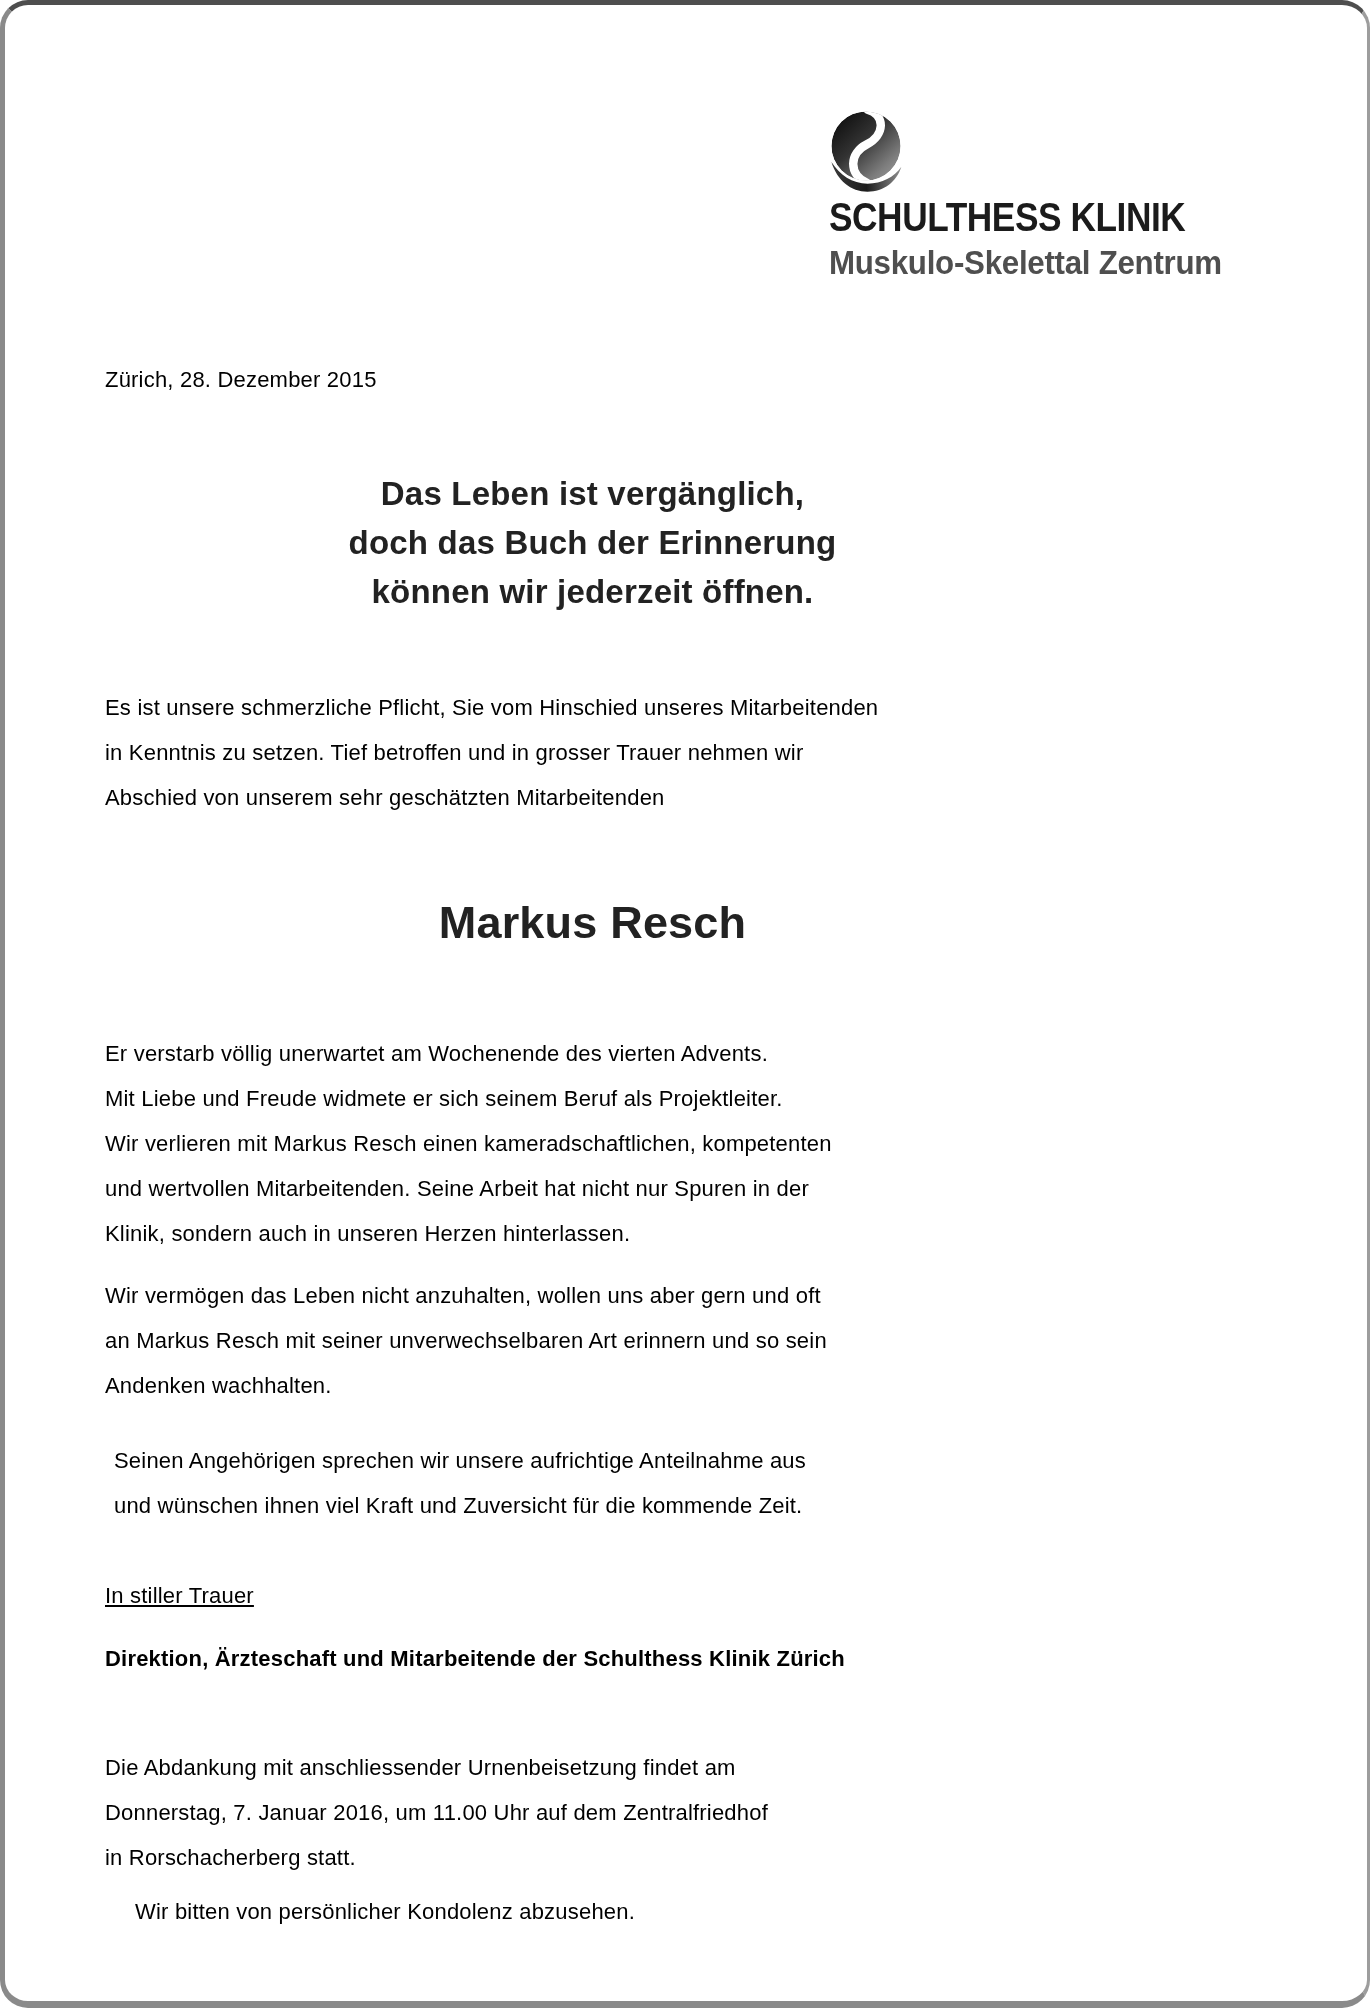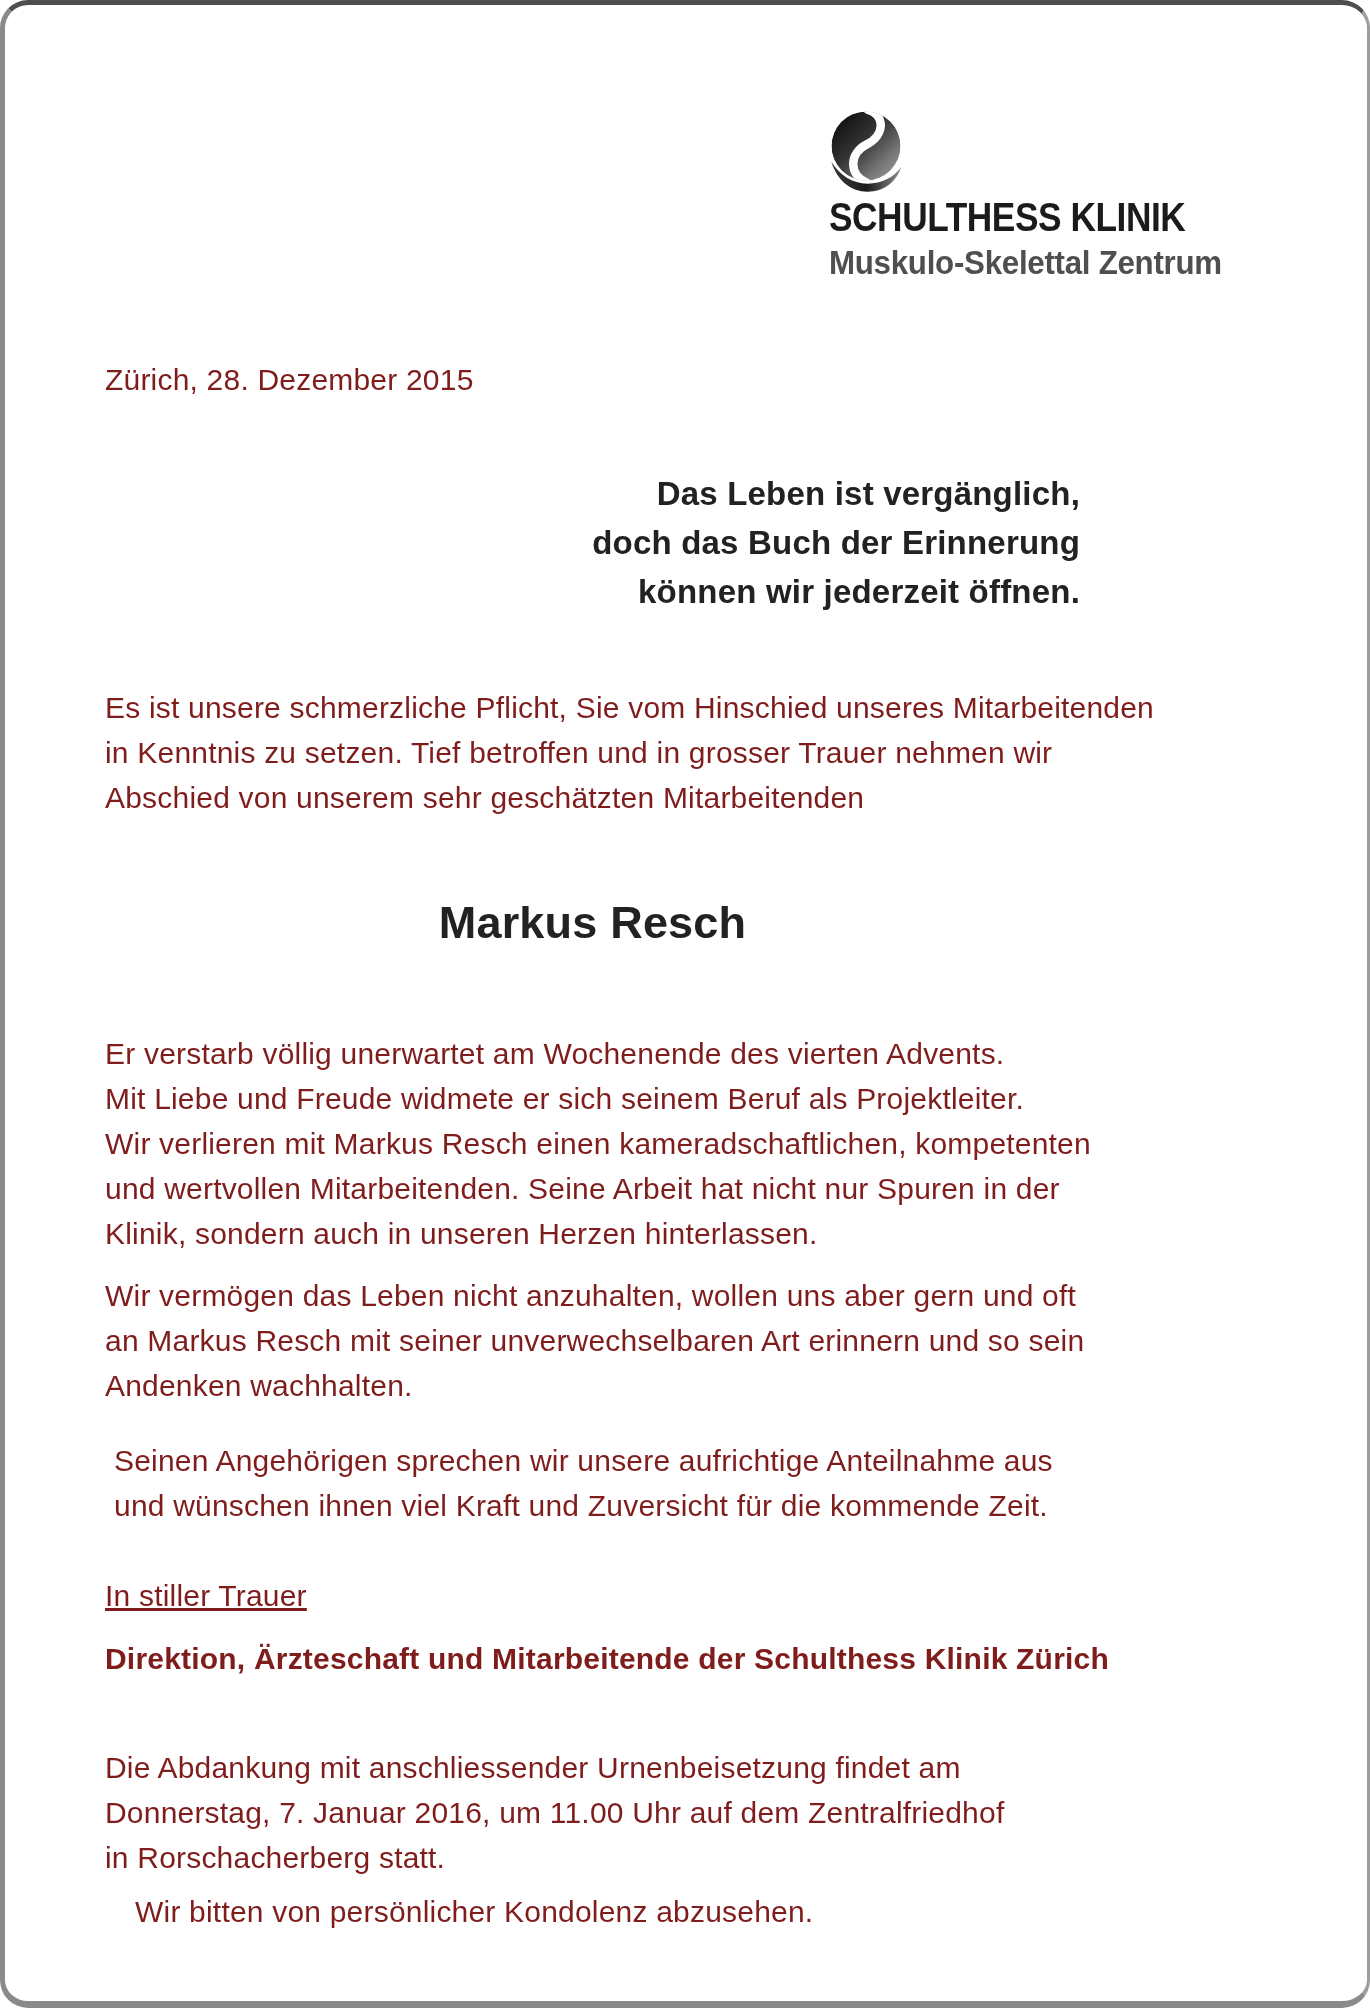--- a/index.html
+++ b/index.html
@@ -20,36 +20,35 @@
     border-left: 5px solid #8a8a8a;
     border-right: 3px solid #9d9d9d;
     border-bottom: 7px solid #8a8a8a;
     border-radius: 28px;
   }
   .block {
     position: absolute;
     left: 100px;
     width: 1180px;
     white-space: pre;
-    font-size: 30px;
+    font-size: 22px;
     line-height: 45px;
-    color: #7f1d1d;
+    color: #000000;
     letter-spacing: 0.2px;
   }
   .centered {
     width: 975px;
     text-align: center;
   }
   .epigraph {
     top: 464px;
     font-weight: 700;
     font-size: 33px;
     line-height: 49px;
     color: #222222;
-    text-align: right;
   }
   .dateline   { top: 352px; }
   .intro      { top: 680px; }
   .deceased   {
     top: 895px;
     font-weight: 700;
     font-size: 45px;
     color: #222222;
   }
   .tribute        { top: 1026px; }

